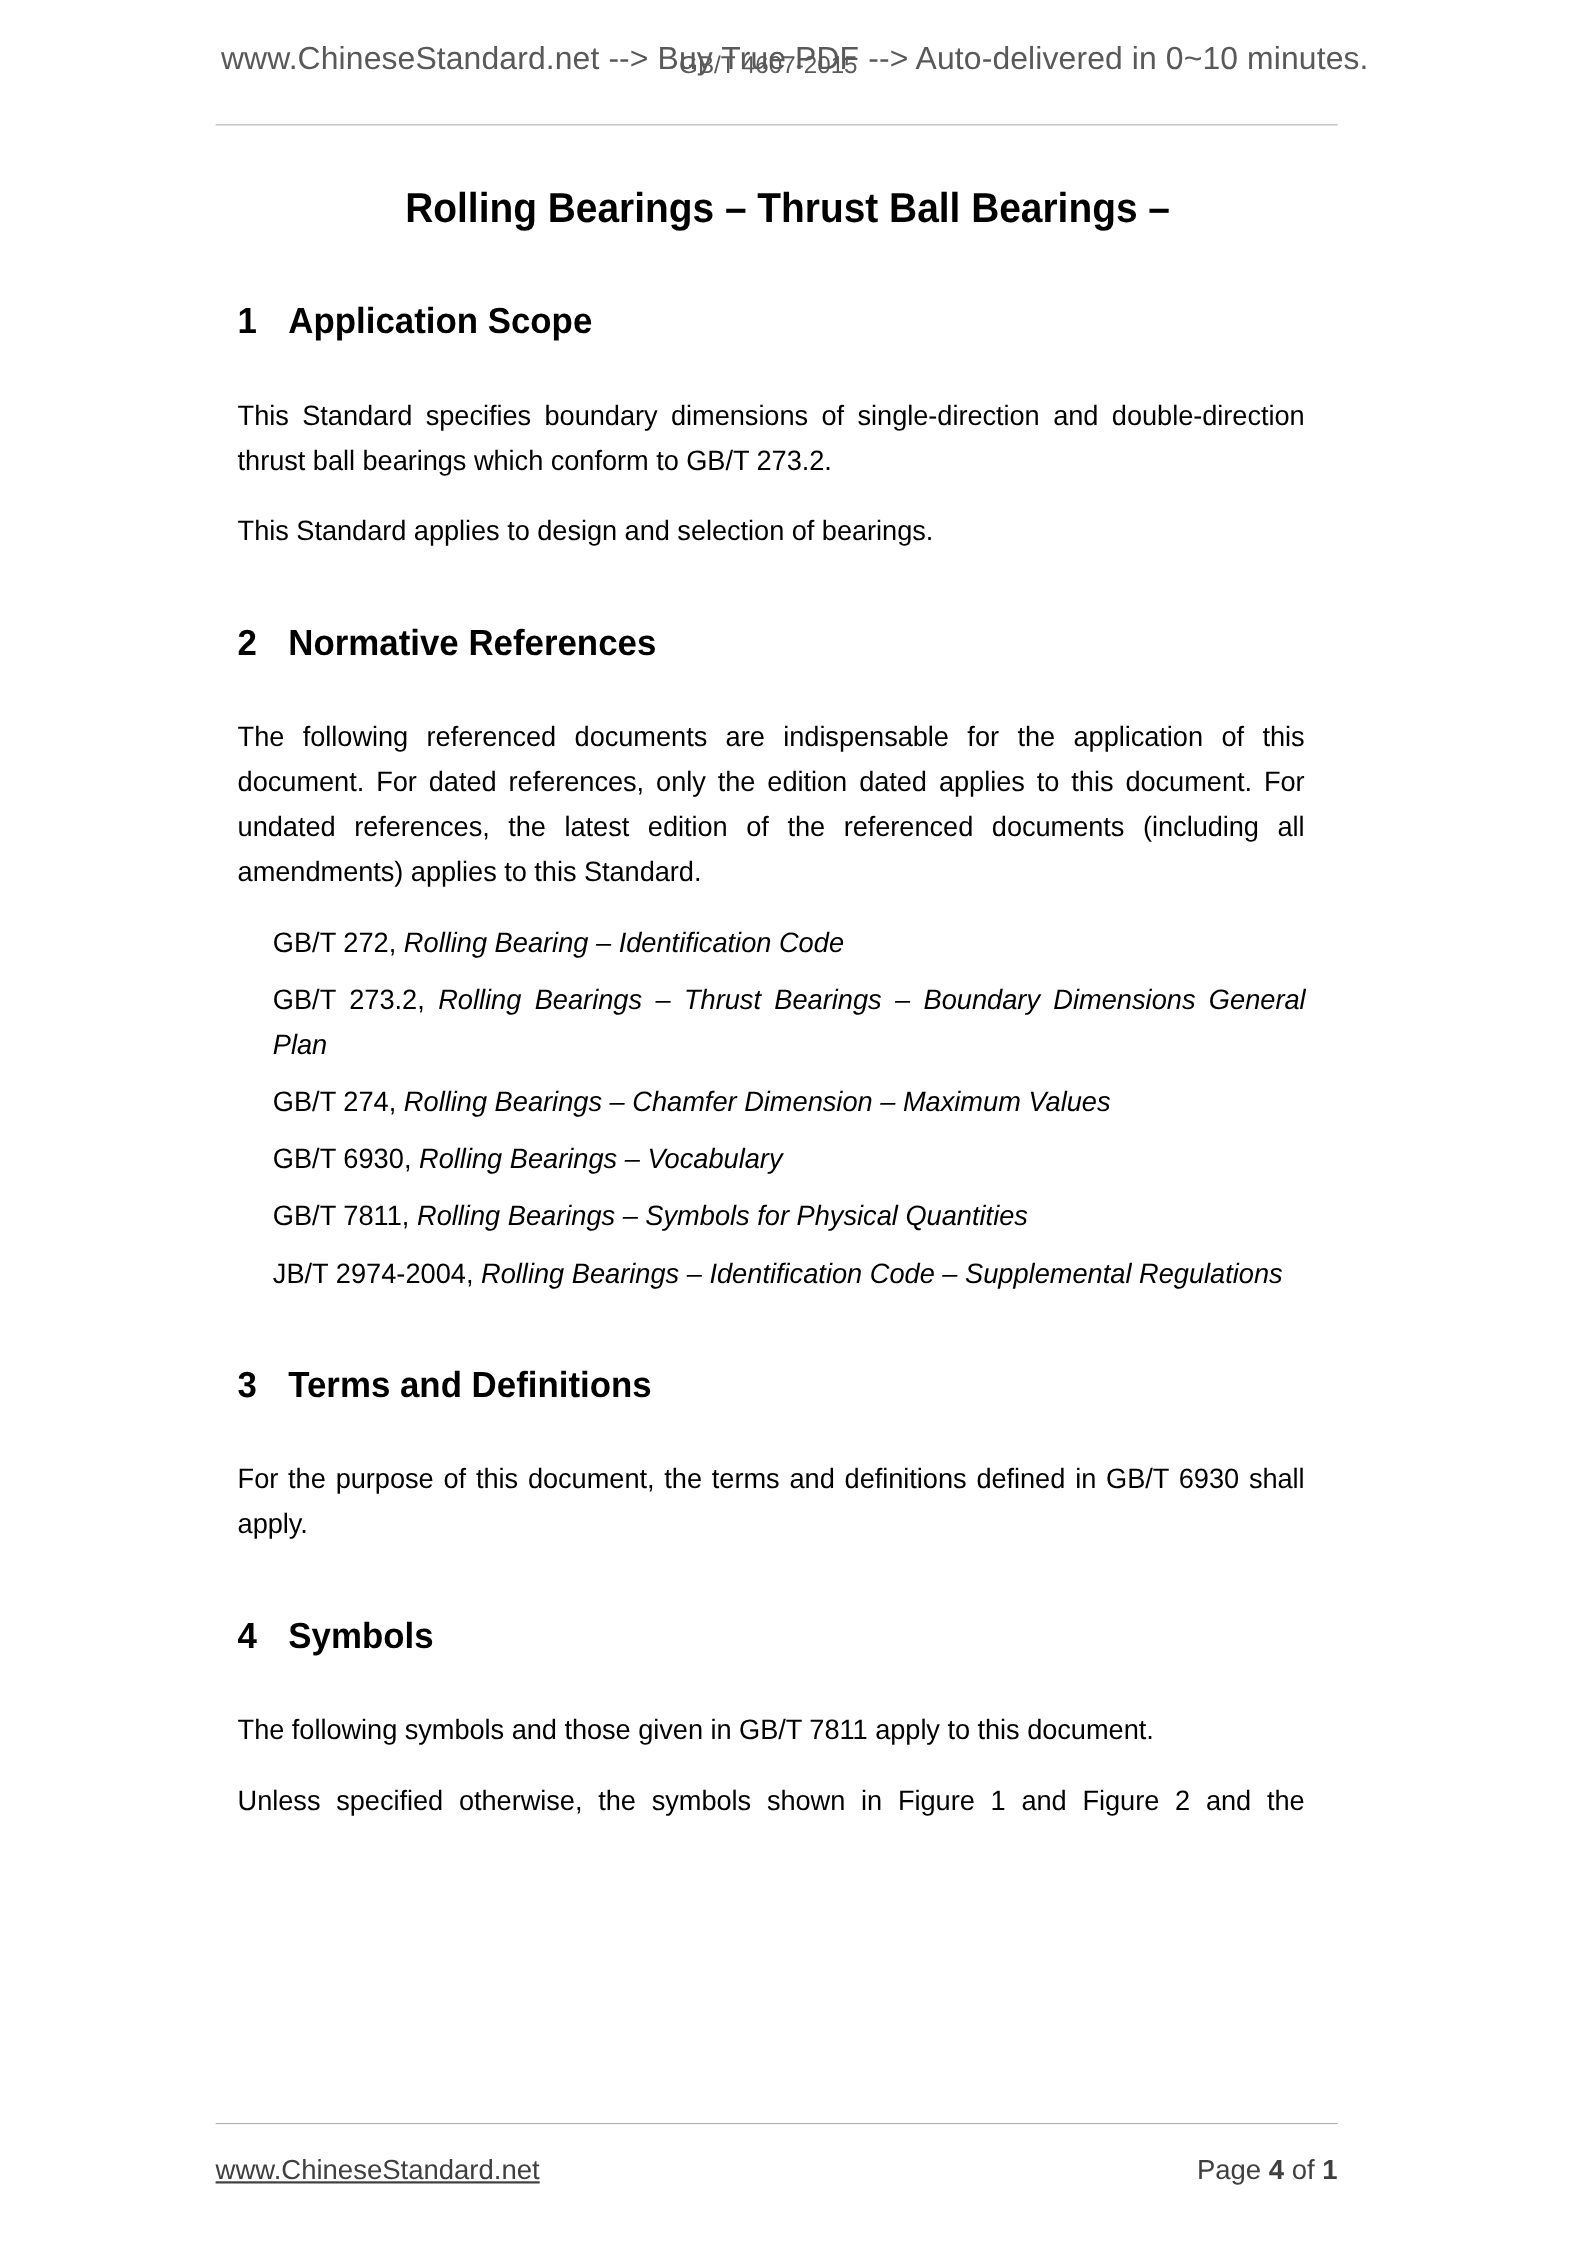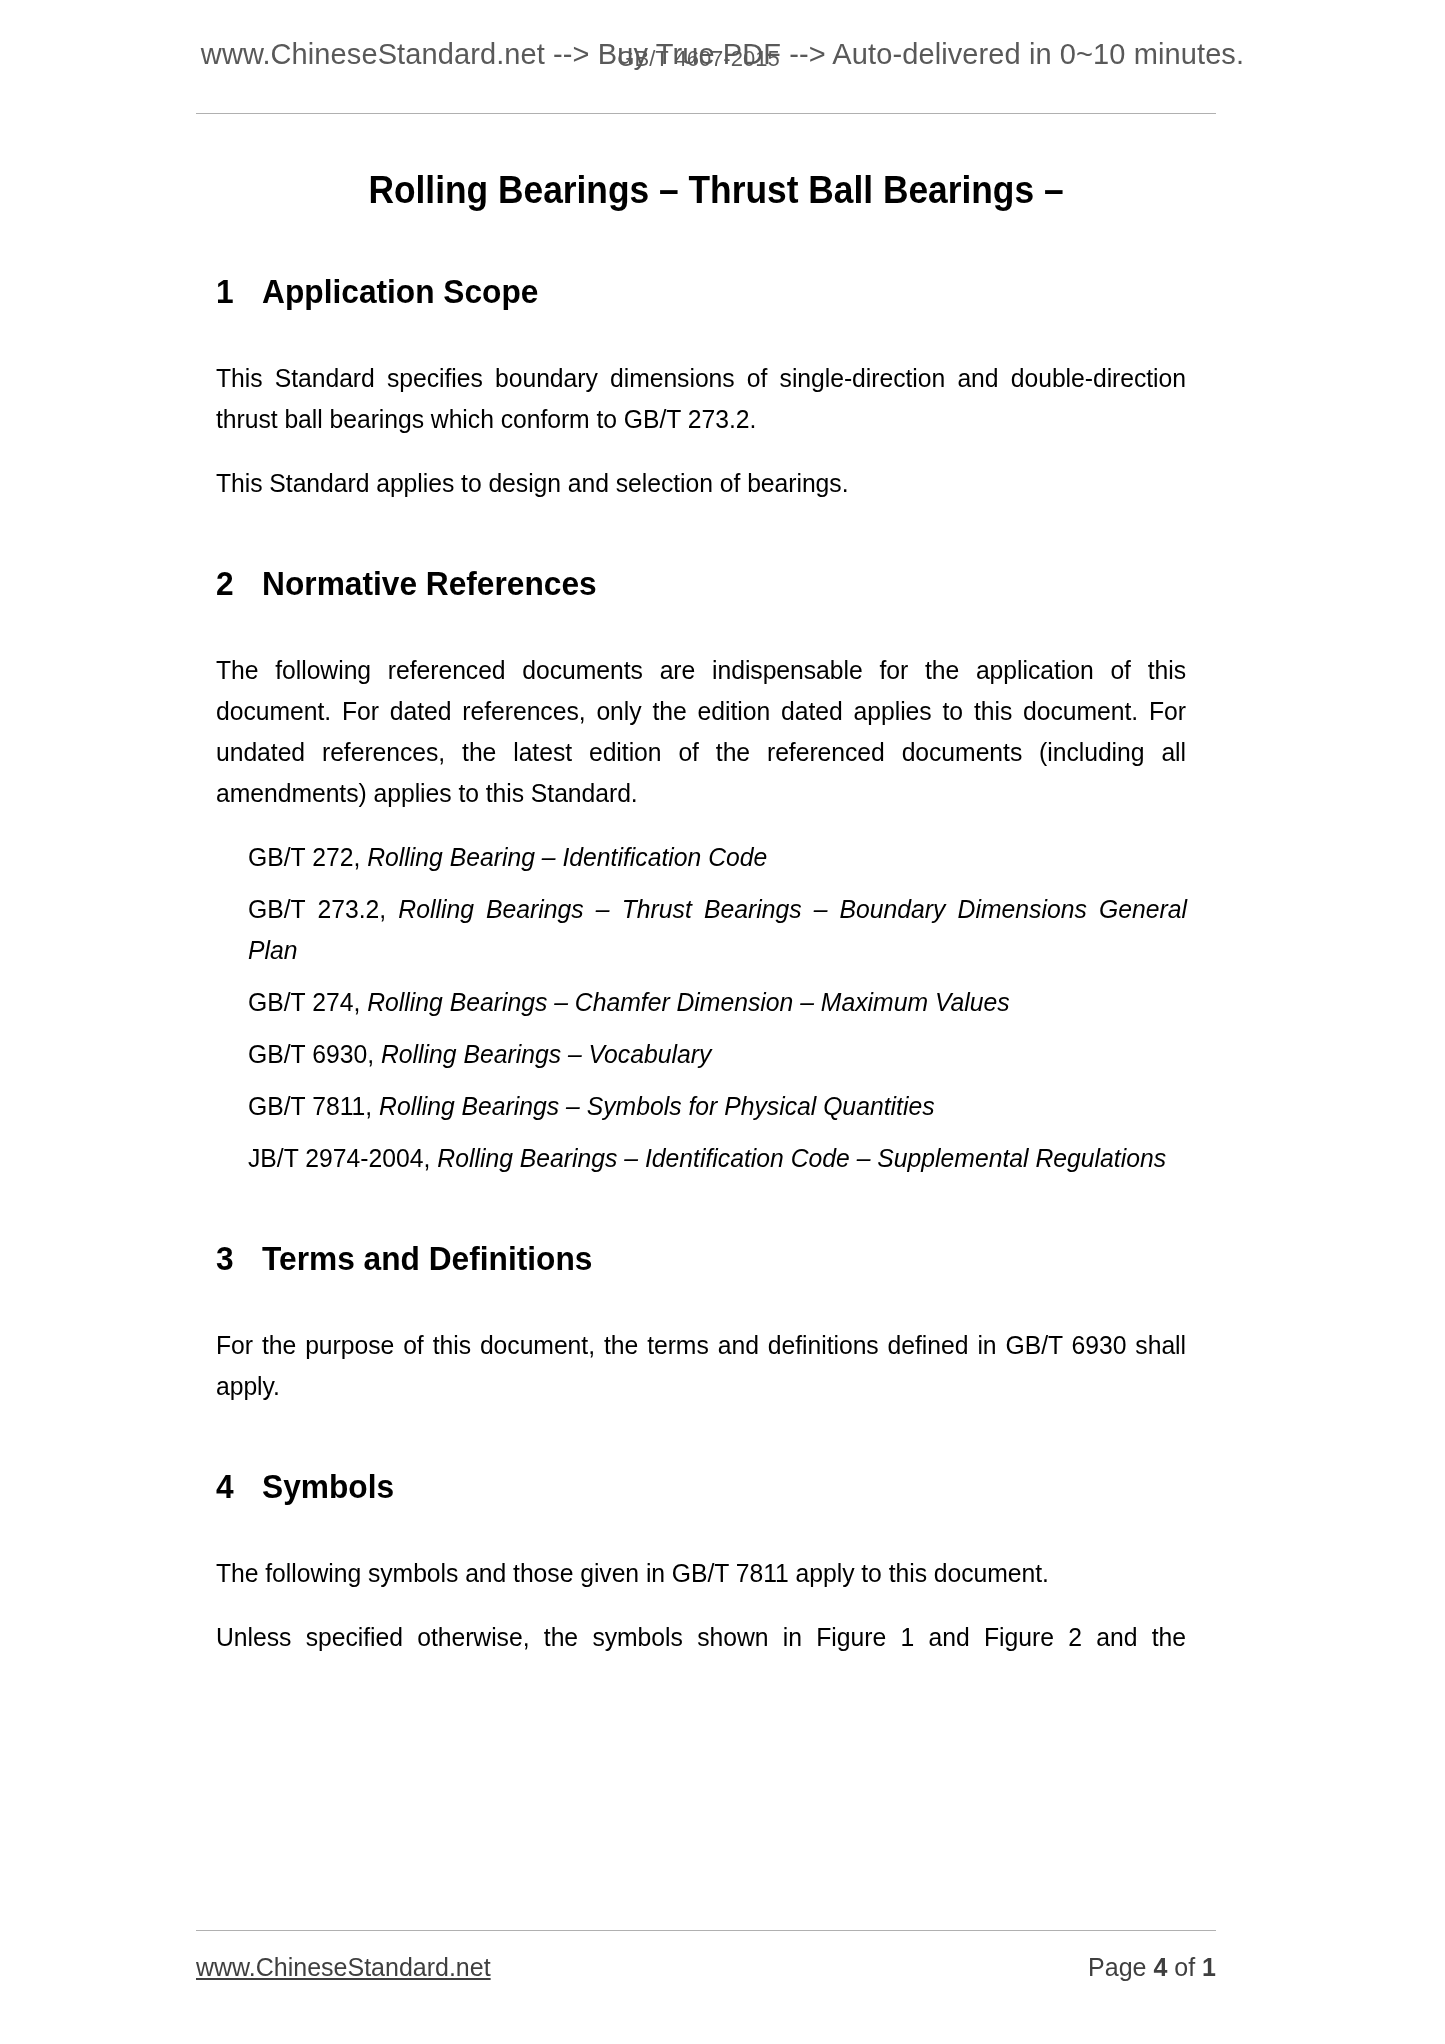--- a/index.html
+++ b/index.html
@@ -154,21 +154,21 @@
     height: 1px;
     background: #b0b0b0;
   }
   .footer {
     position: absolute;
     left: 196px;
     top: 1953px;
     width: 1020px;
     height: 40px;
     display: flex;
-    align-items: flex-start;
+    align-items: center;
     justify-content: space-between;
     font-family: "Liberation Sans Narrow", "Liberation Sans", sans-serif;
     font-size: 25px;
     color: #3f3f3f;
   }
   .footer-link {
     text-decoration: underline;
     color: #3f3f3f;
   }
   .footer-page b { font-weight: bold; }

